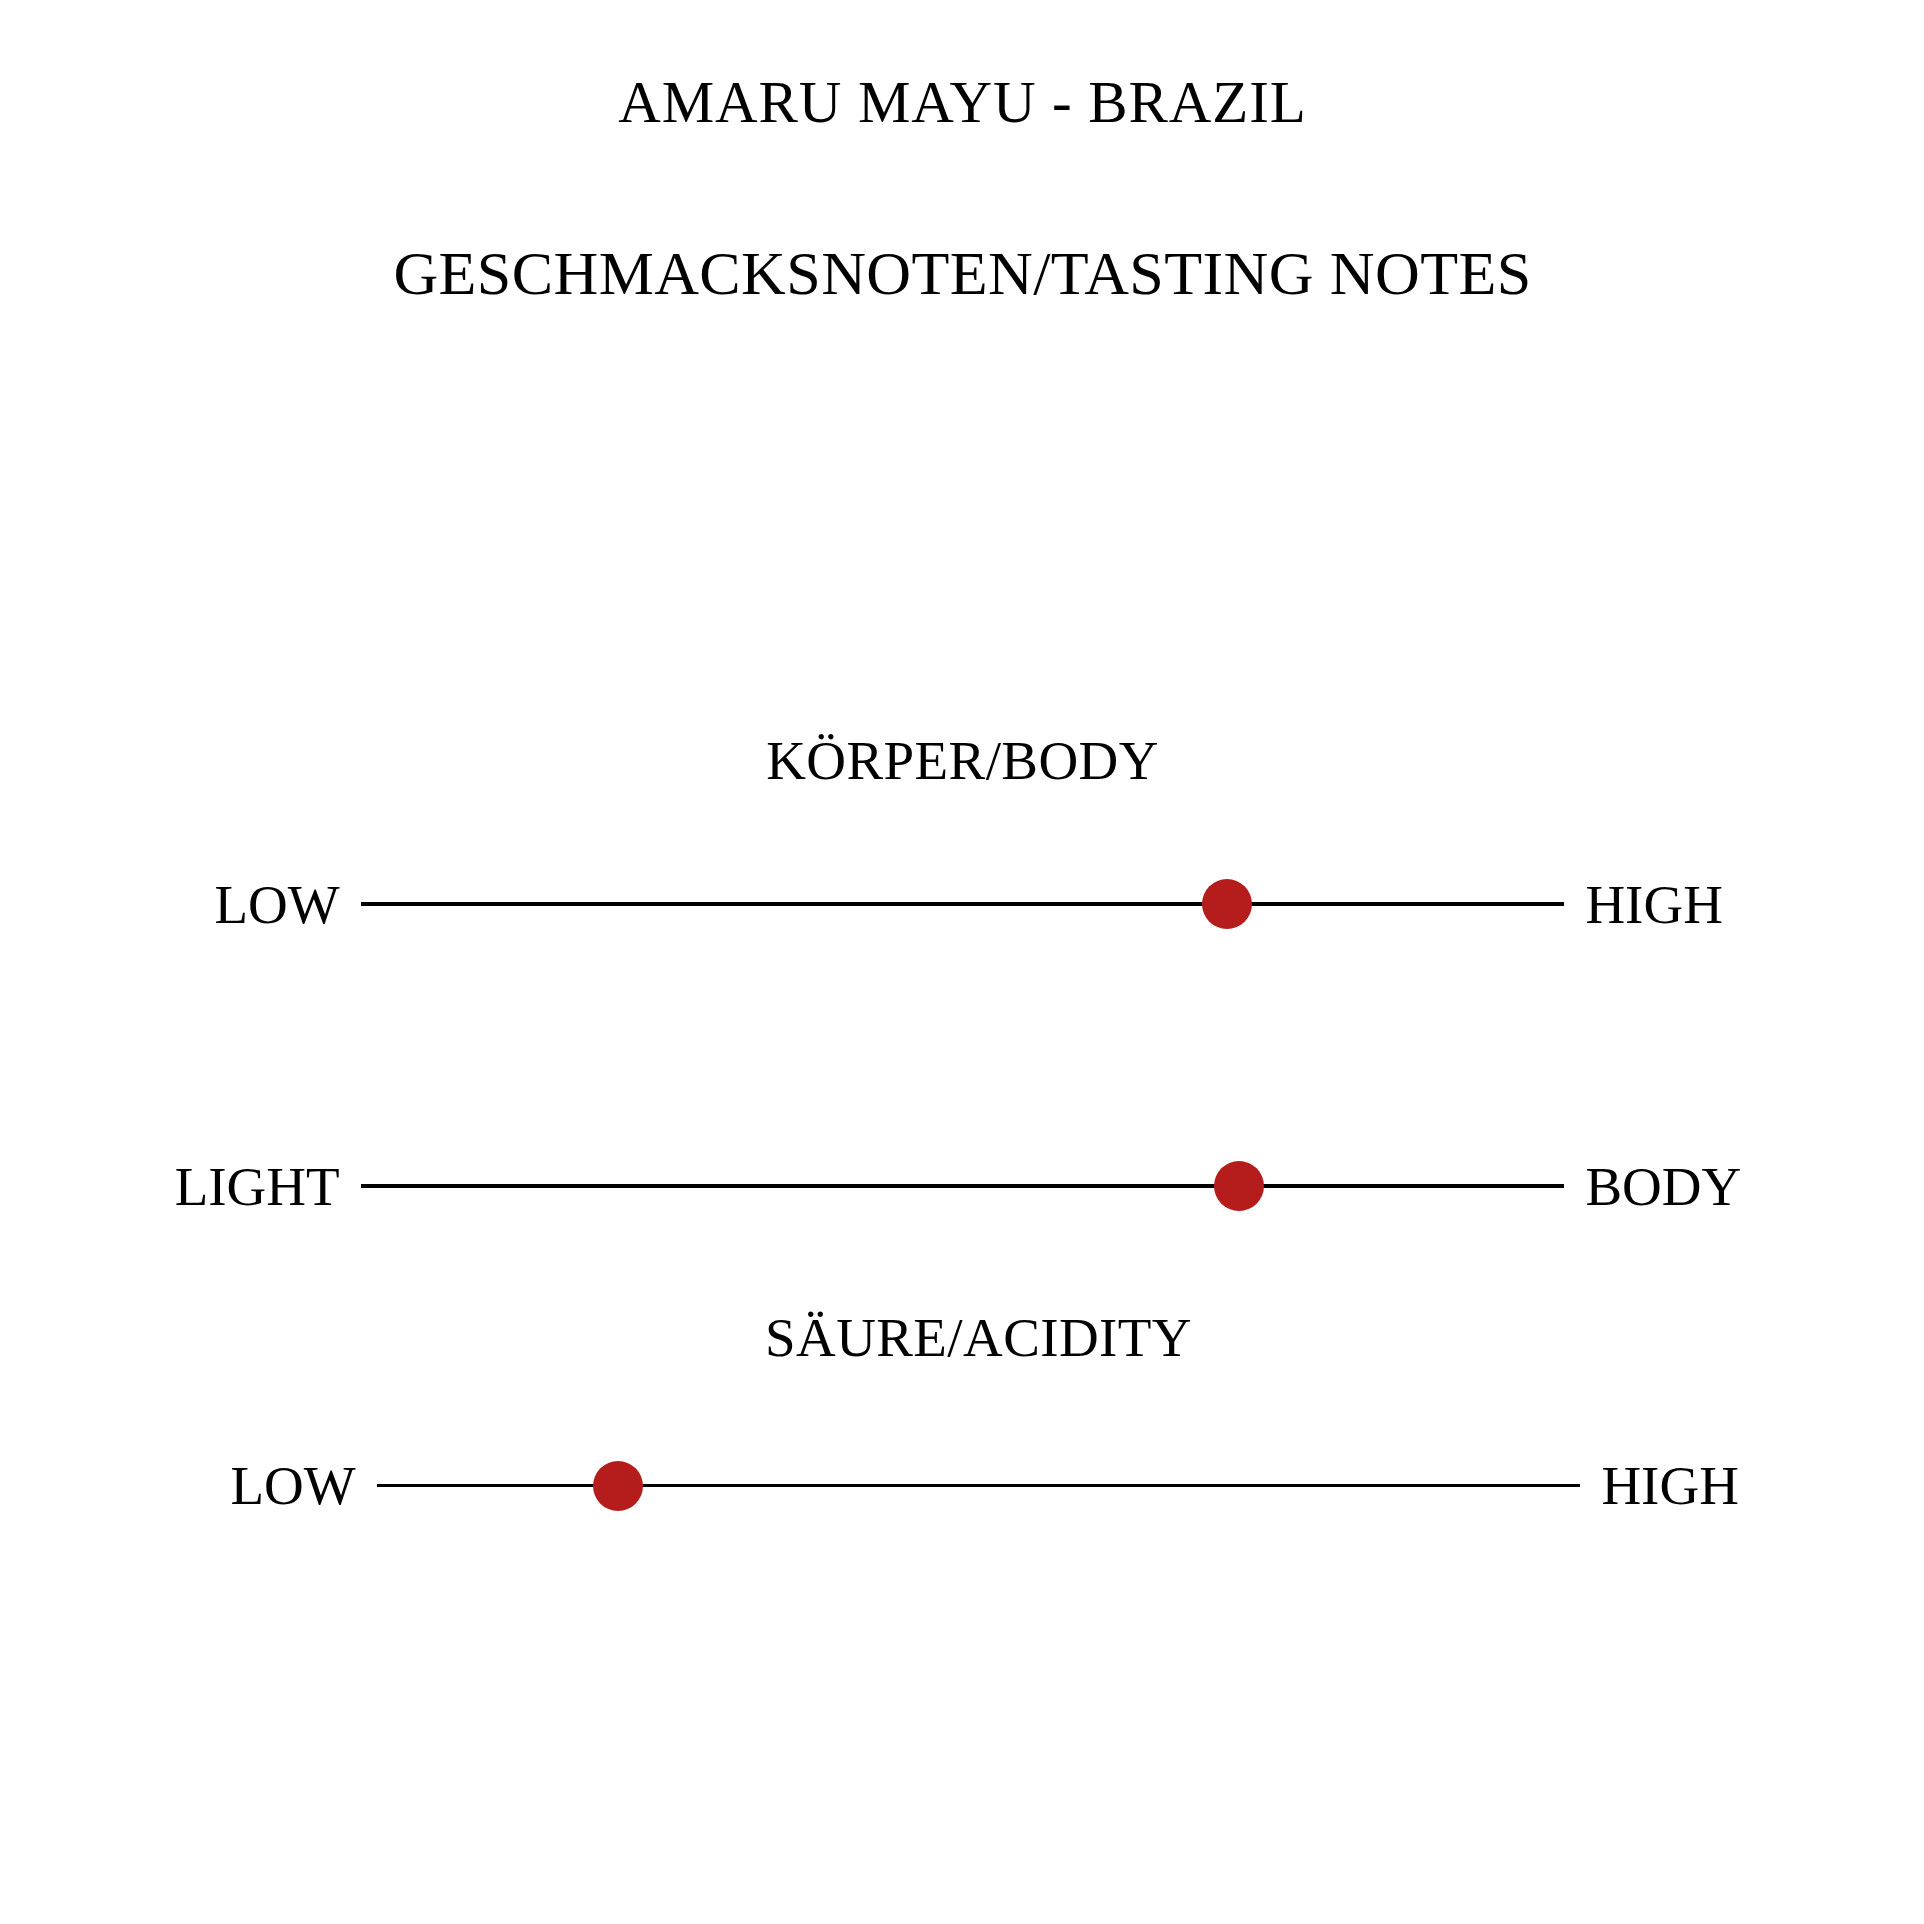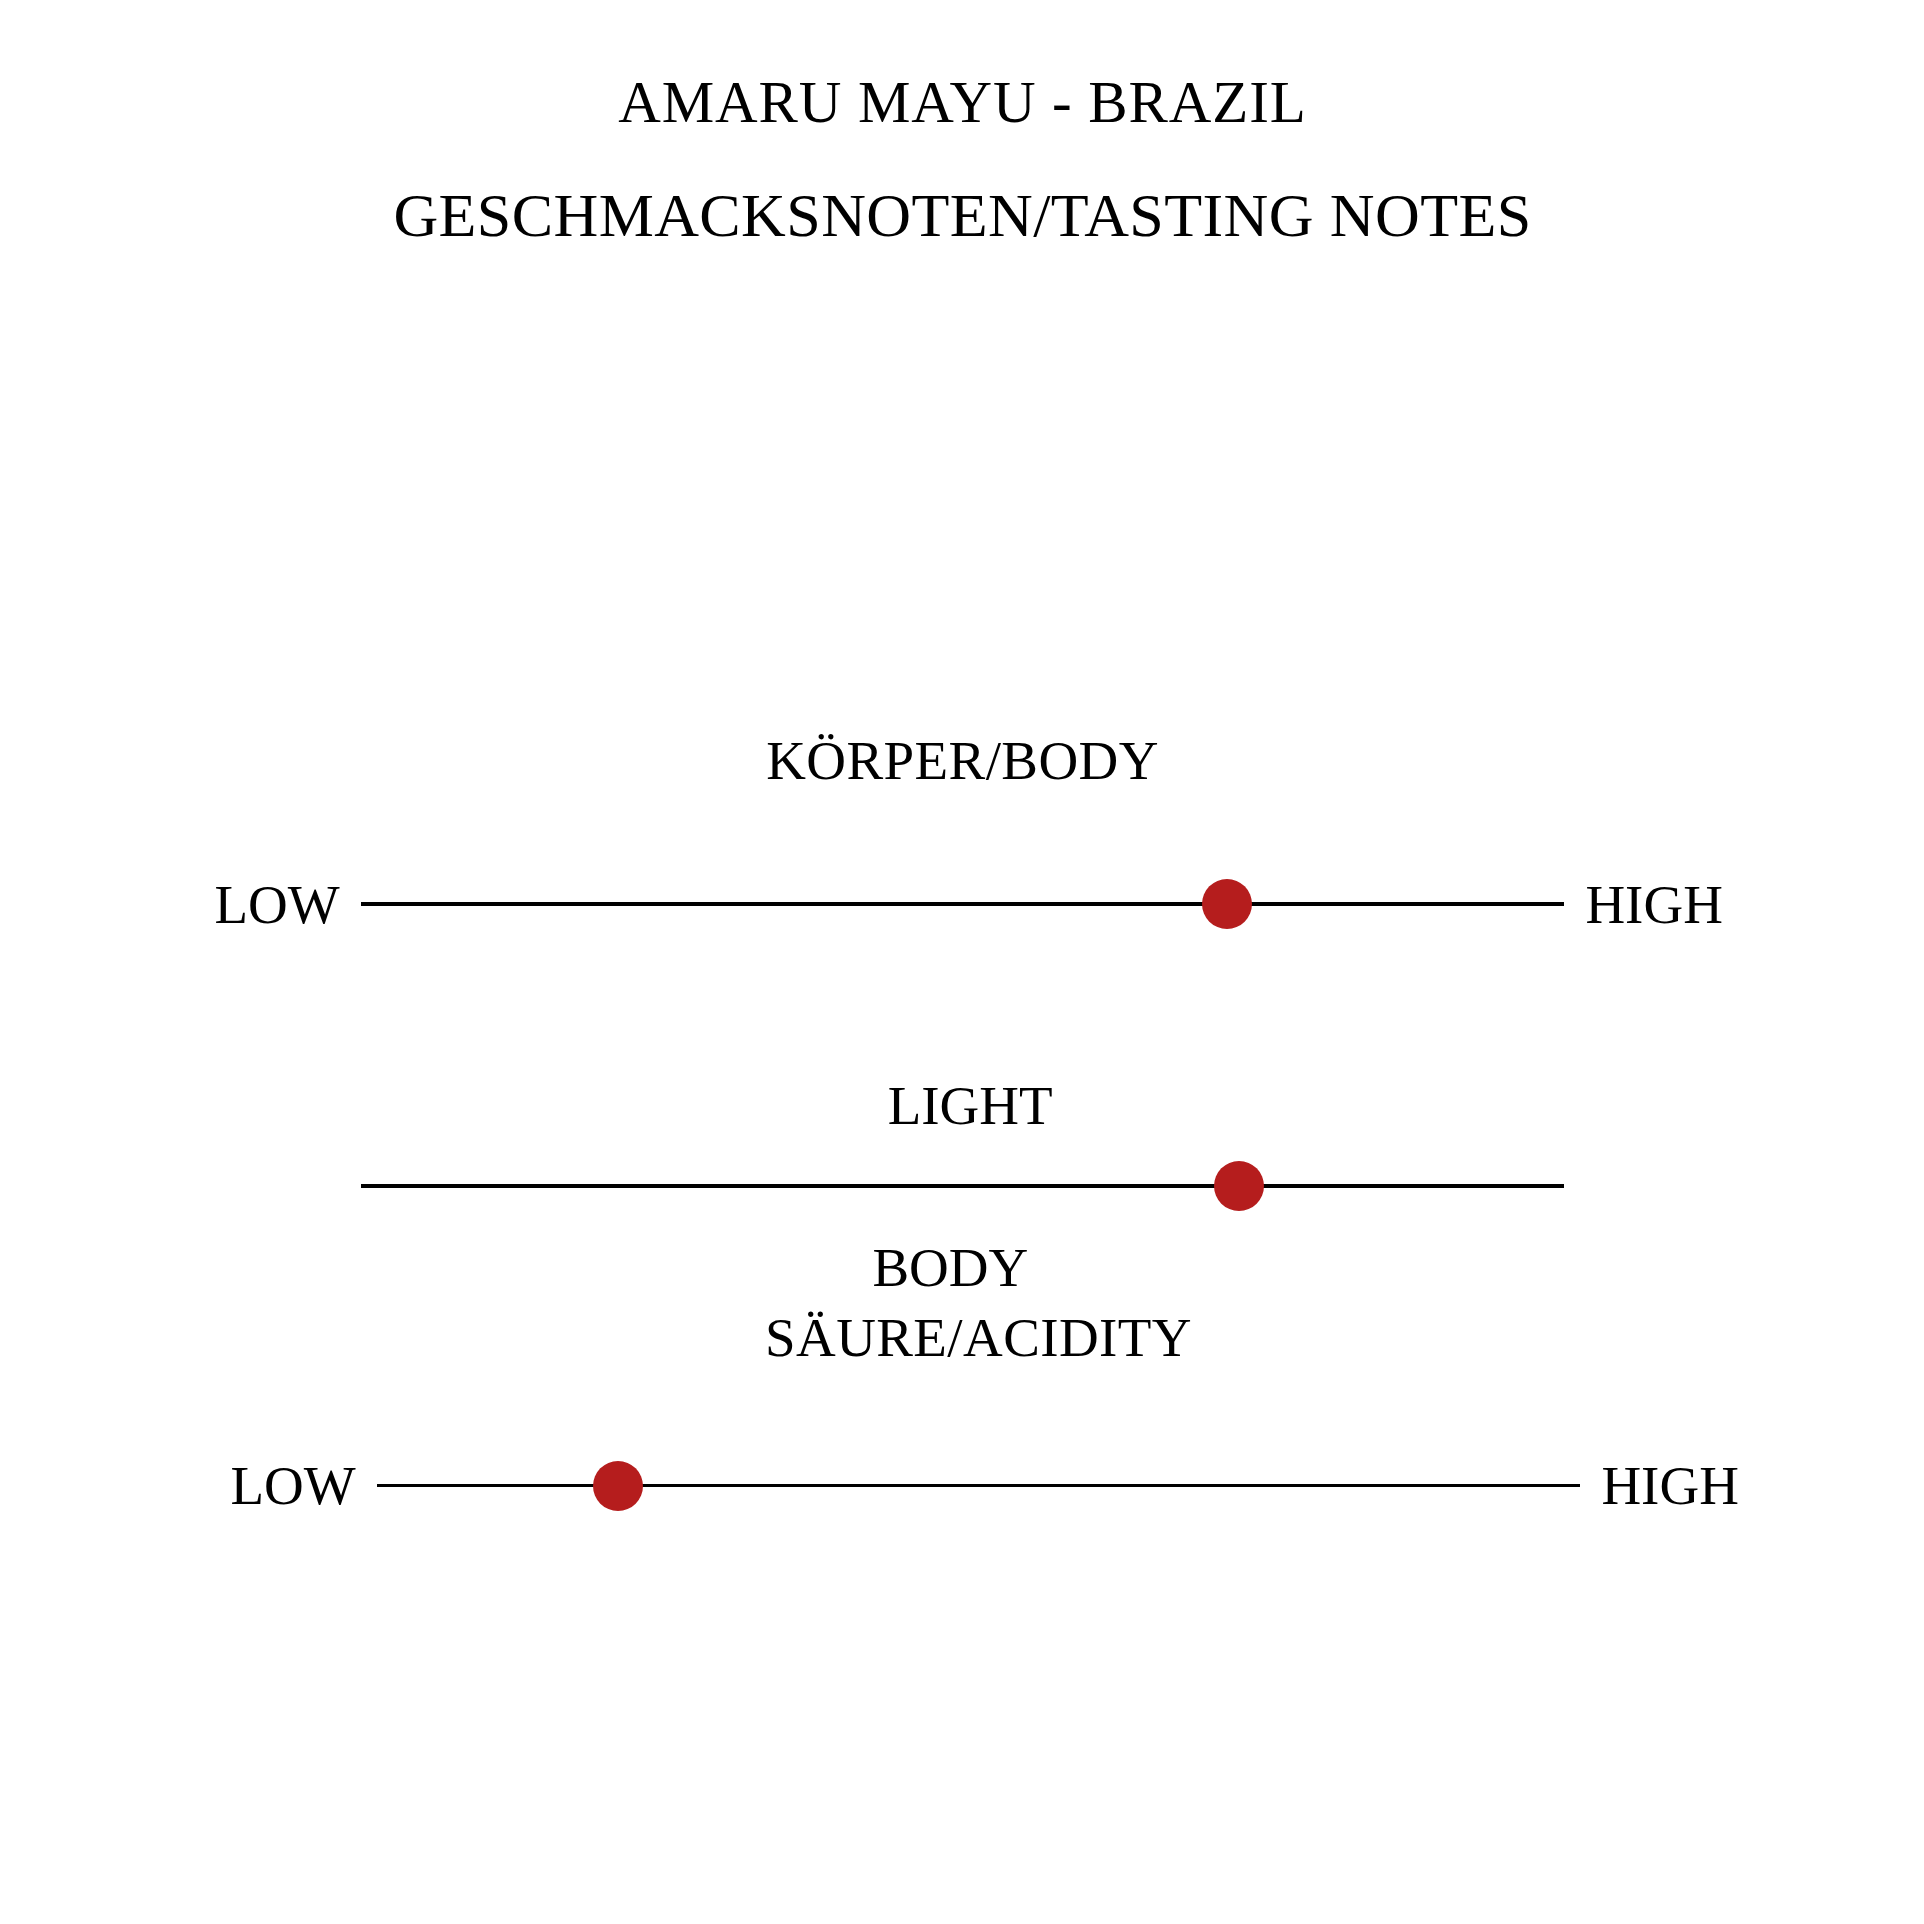--- a/index.html
+++ b/index.html
@@ -28,21 +28,21 @@
   }
   .product-title {
     font-size: 59px;
     letter-spacing: 0.9px;
     line-height: 1.1;
     font-weight: 400;
   }
   .section-title {
     font-size: 62px;
     letter-spacing: 0.4px;
-    margin-top: 46px;
+    margin-top: 104px;
     line-height: 1.1;
     font-weight: 400;
   }
   .notes {
     margin-top: 66px;
     font-size: 35px;
     line-height: 1.45;
     font-weight: 400;
   }
   .notes div {
@@ -114,21 +114,21 @@
     height: 50px;
     margin-top: -25px;
     margin-left: -25px;
     border-radius: 50%;
   }
 
   
   .m-body { margin-top: 0; }
   .m-body .meter-row { margin-top: 59px; }
   .m-roast { margin-top: 175px; }
-  .m-roast .meter-row { margin-top: 55px; flex-direction: column; }
+  .m-roast .meter-row { margin-top: 55px; }
   .m-acid { margin-top: 68px; padding-left: 16px; }
   .m-acid .meter-row { margin-top: 64px; }
 </style>
 </head>
 <body>
 
 <div class="page">
 
   <div class="header">
     <div class="product-title">AMARU MAYU - BRAZIL</div>

